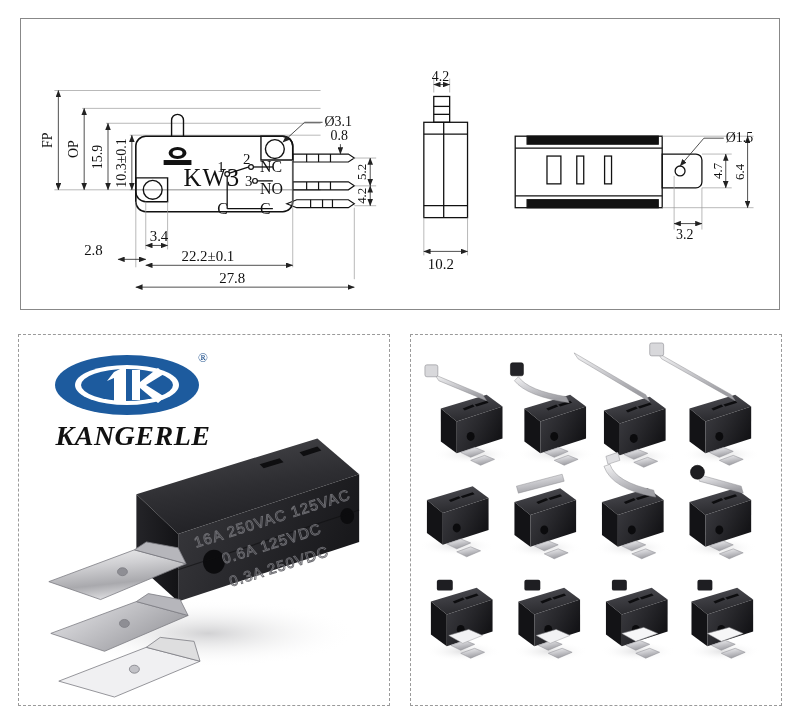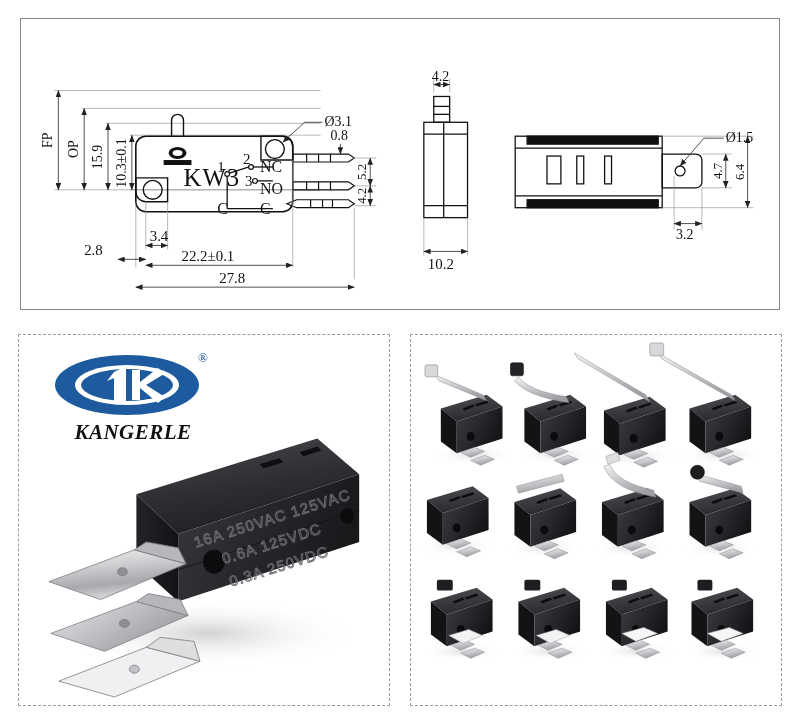--- a/index.html
+++ b/index.html
@@ -65,21 +65,21 @@
     right: -6px;
     top: -2px;
     font-family: "Liberation Serif", serif;
     font-size: 13px;
     color: #1d4f8c;
   }
   #brand-wordmark {
     font-family: "Liberation Serif", serif;
     font-weight: bold;
     font-style: italic;
-    font-size: 21px;
+    font-size: 28px;
     letter-spacing: 0.5px;
     color: #111111;
     text-align: center;
     margin-top: 2px;
   }
 </style>
 </head>
 <body>
 
 <div id="drawing-panel">

